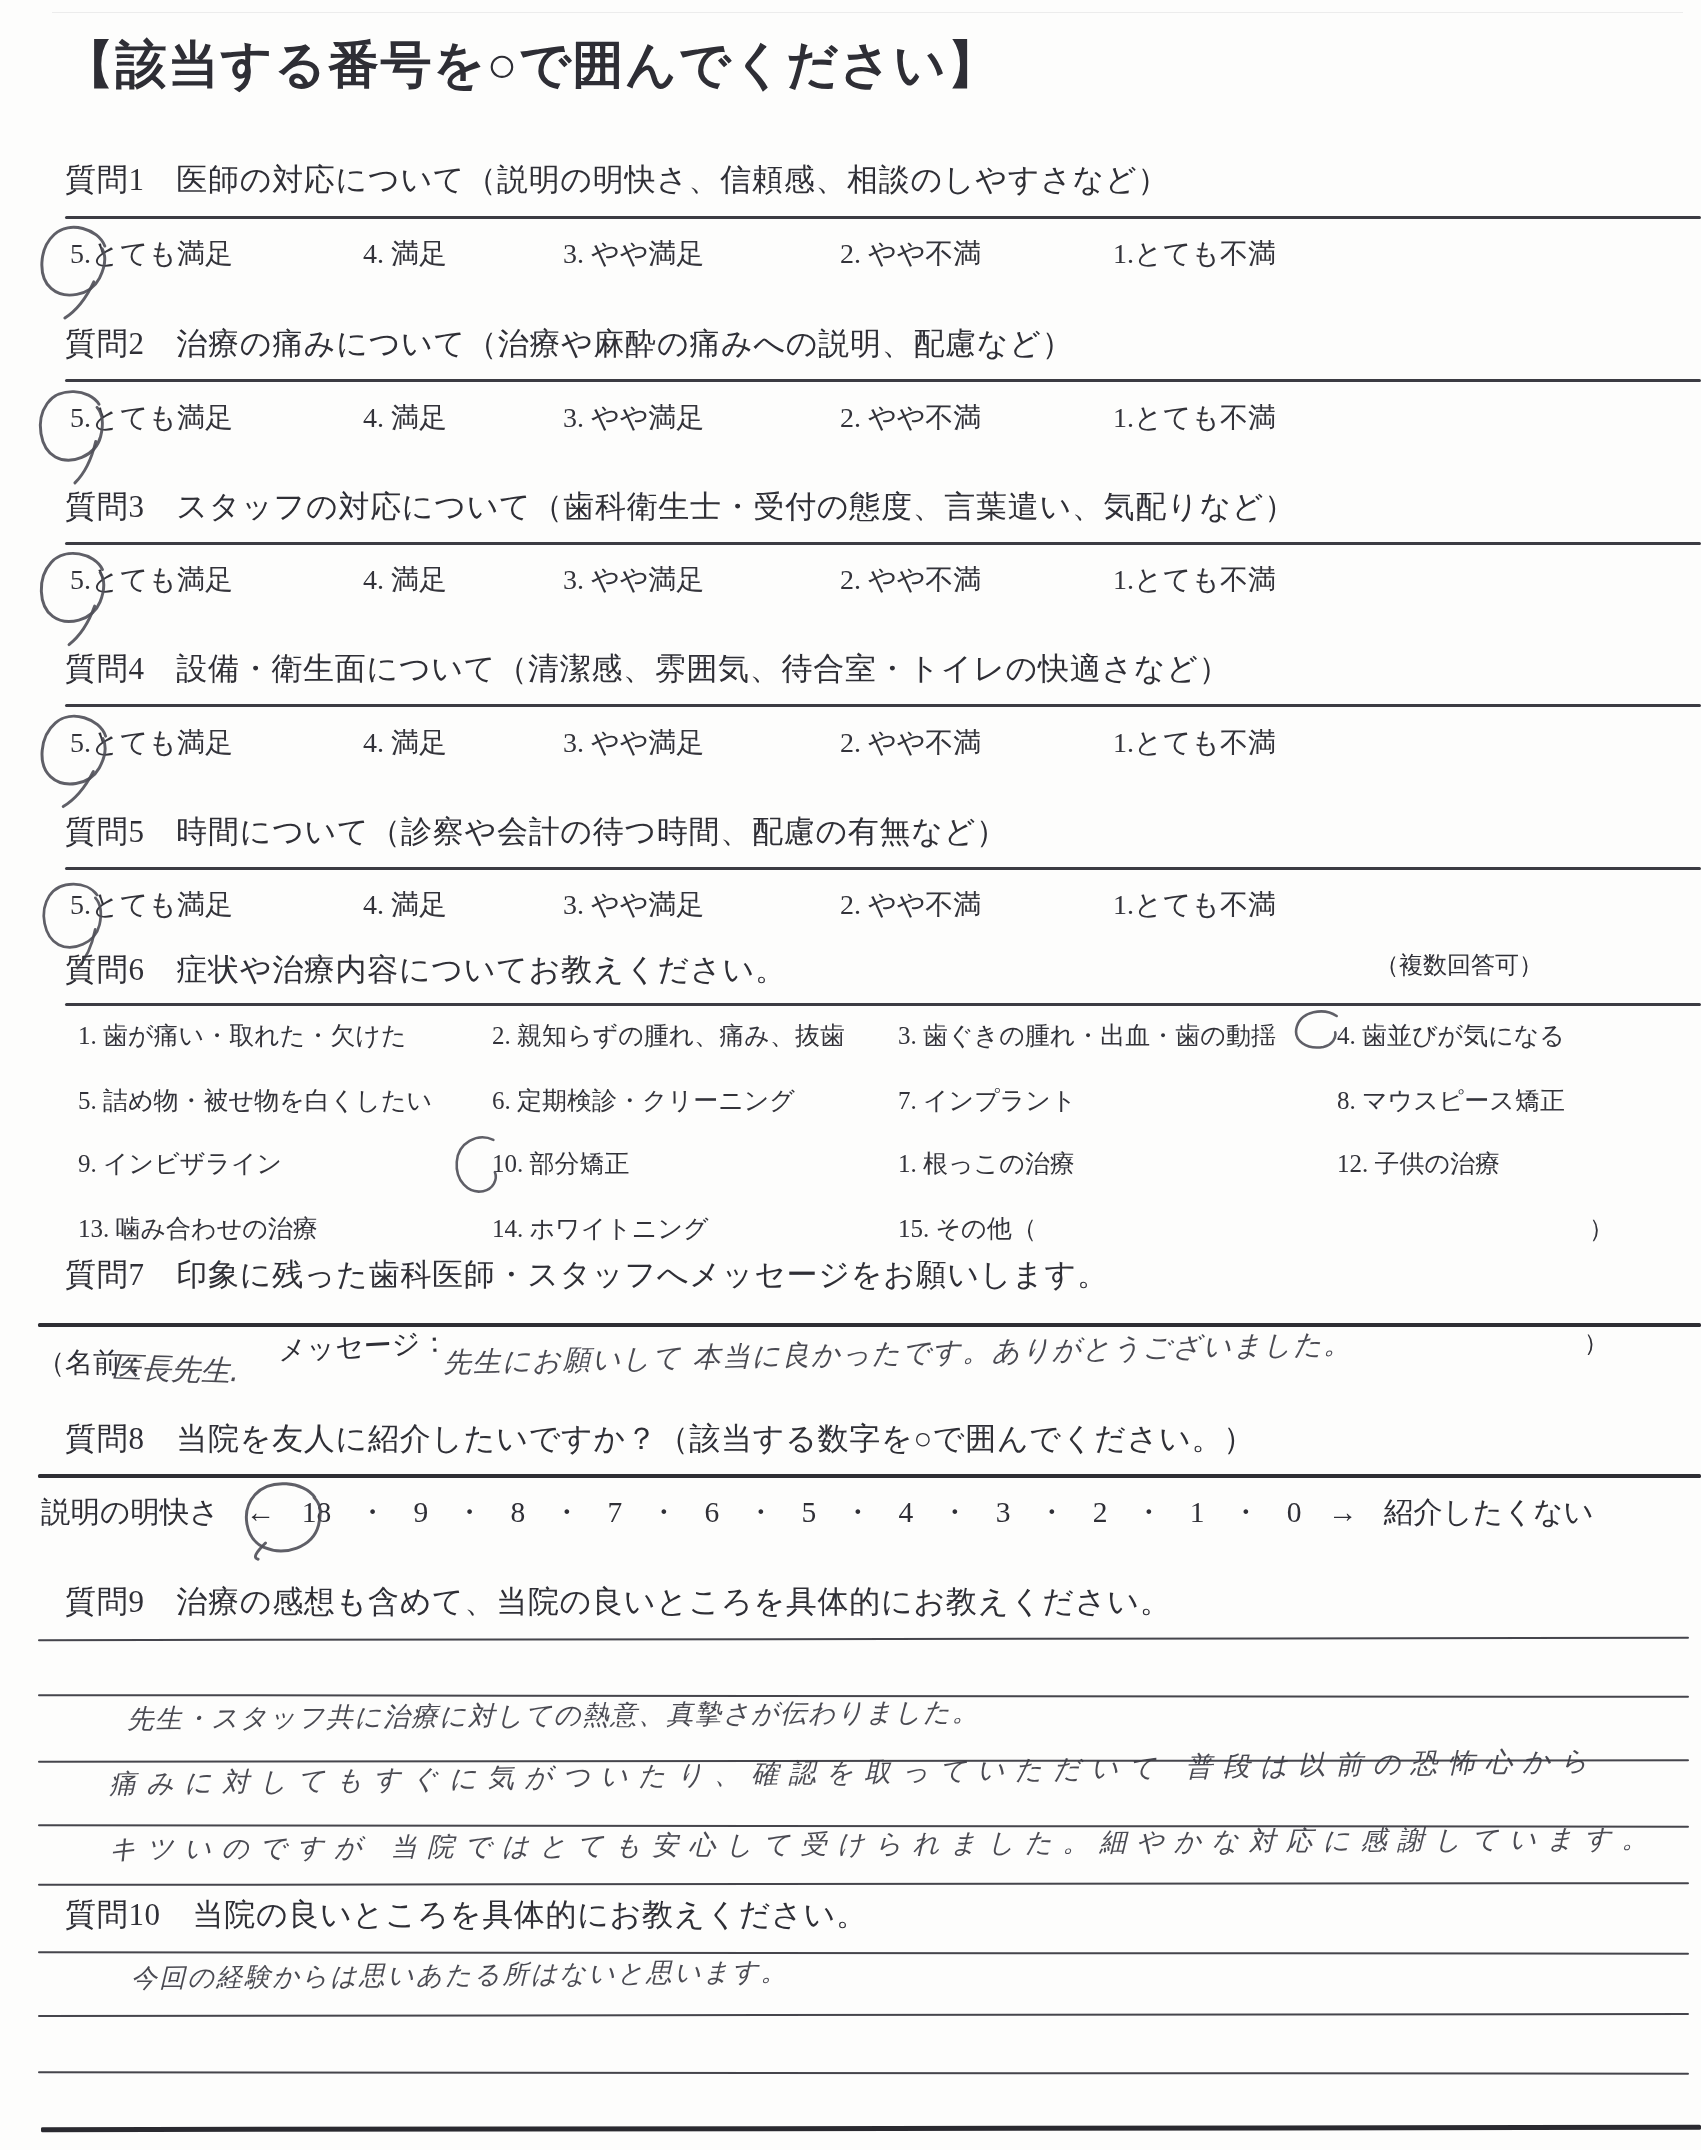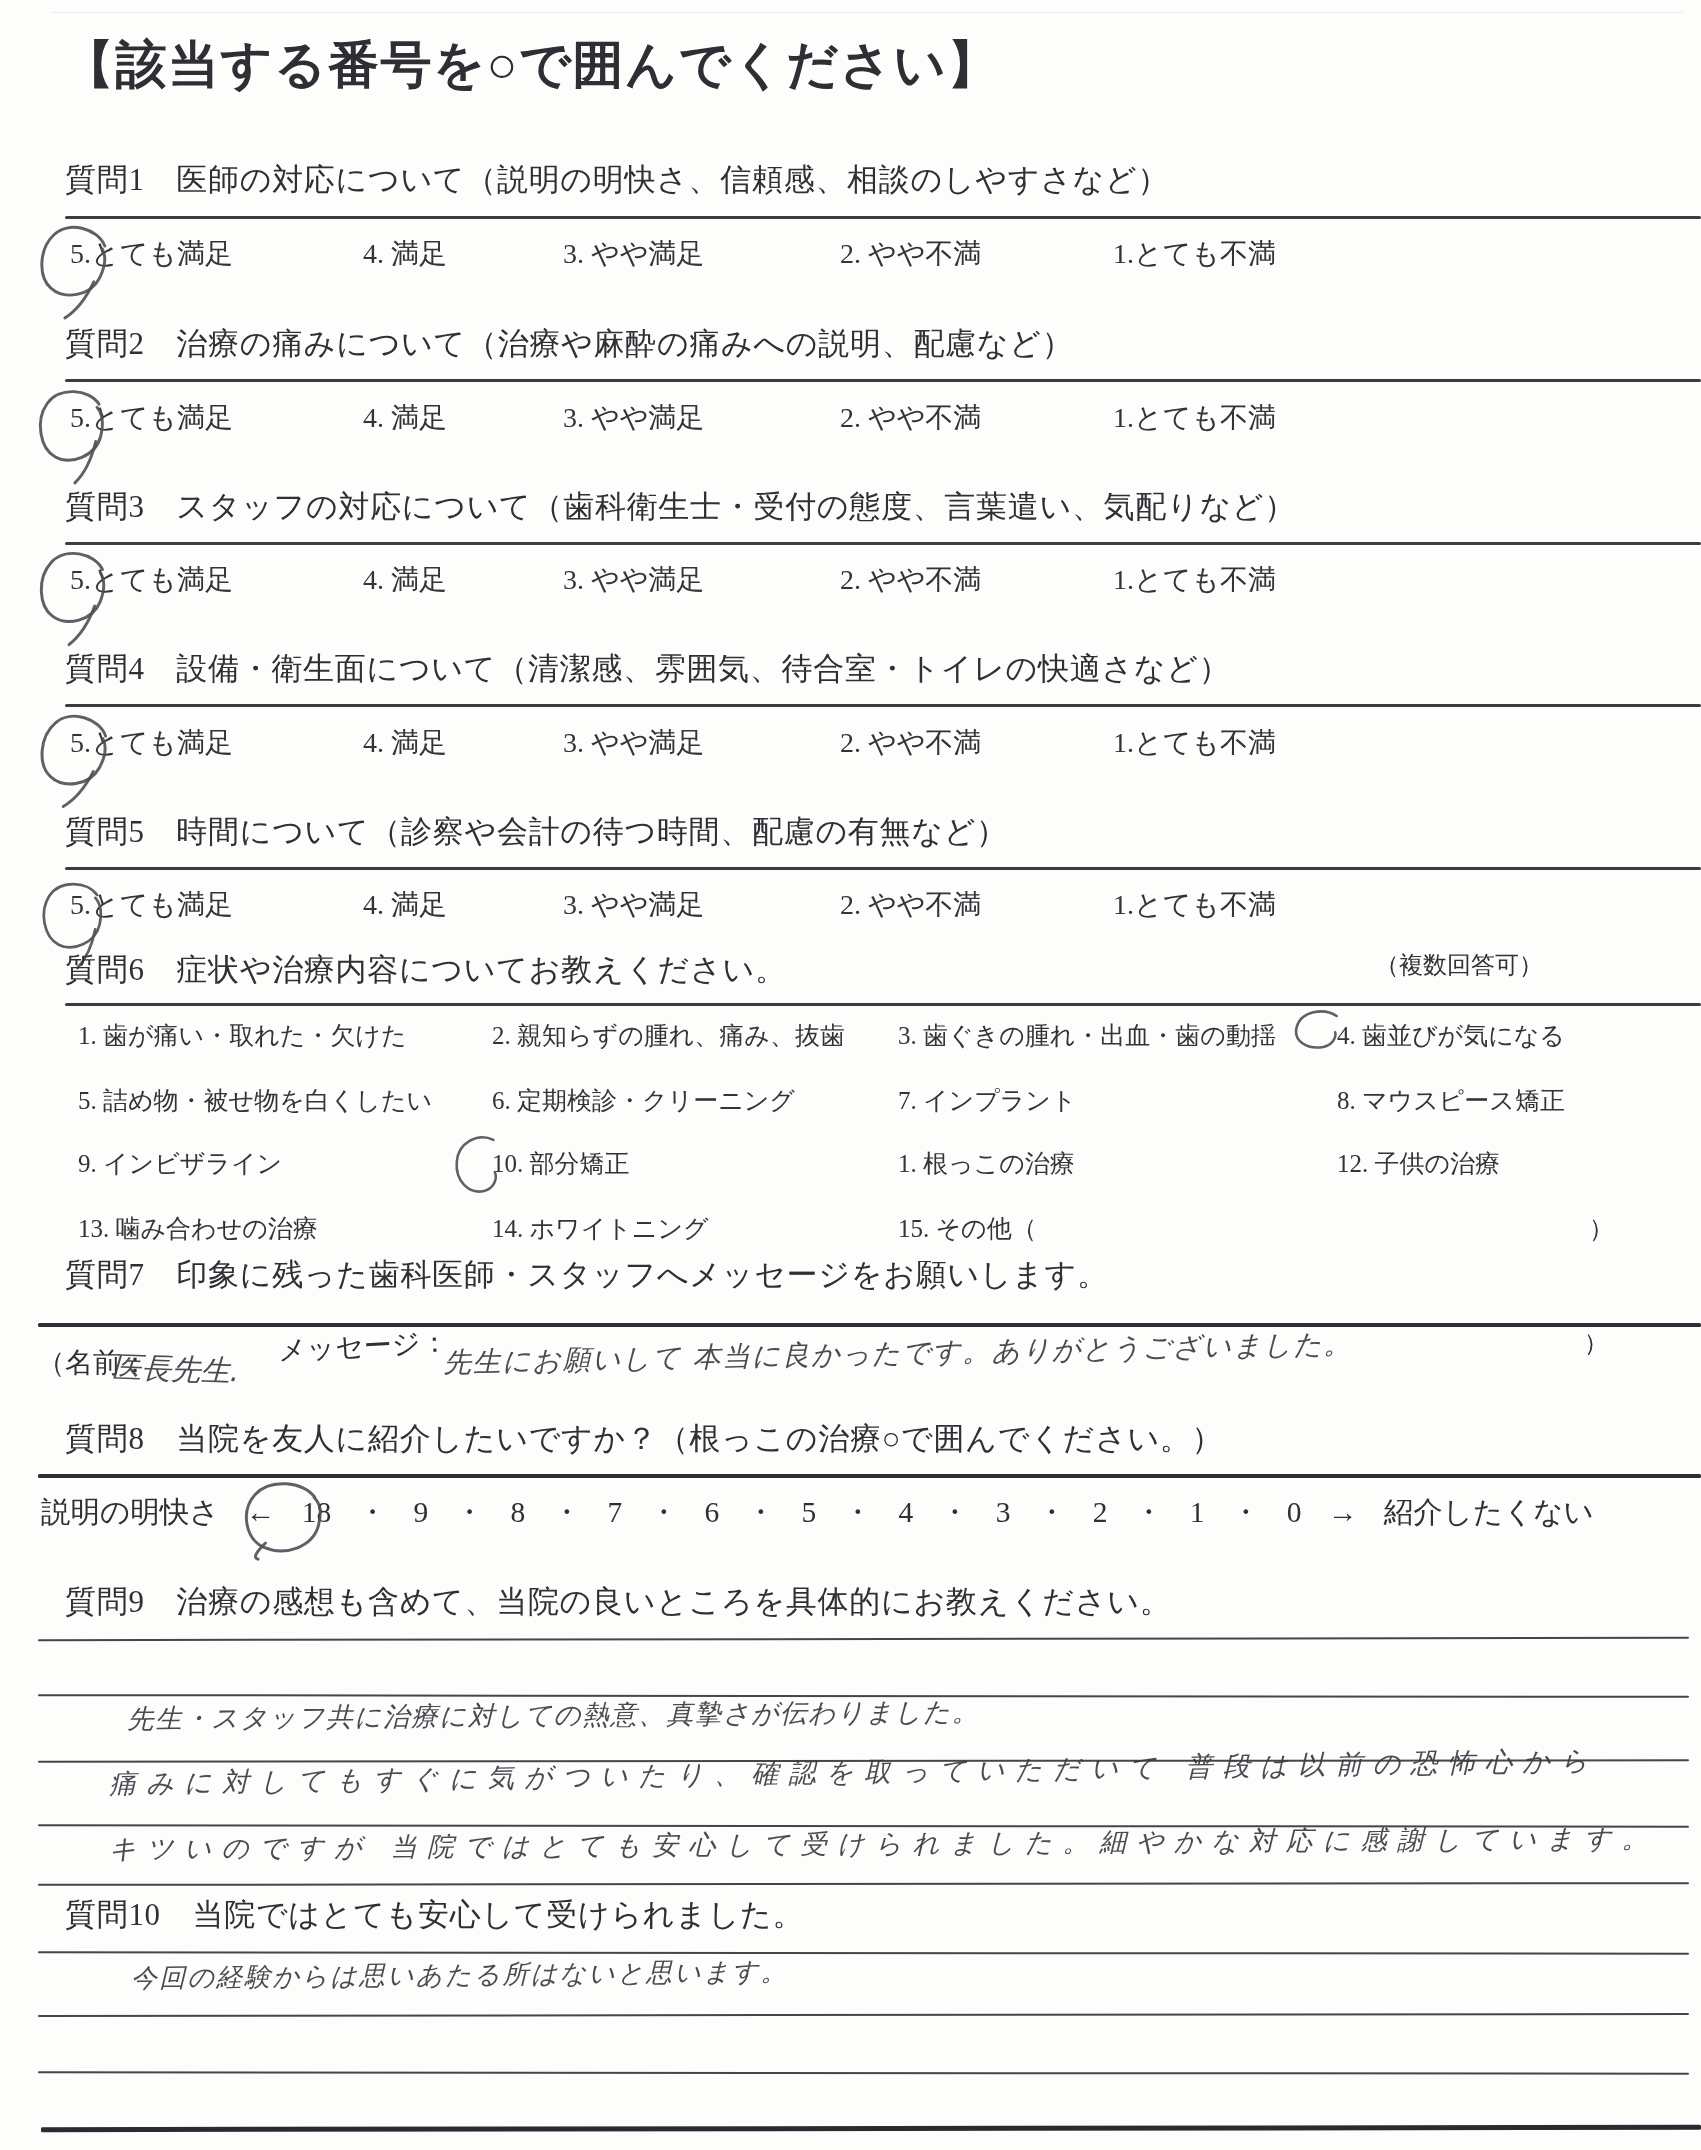--- a/index.html
+++ b/index.html
@@ -124,21 +124,21 @@
   </svg>
 
   <div class="q-title" style="top:1254px">質問7　印象に残った歯科医師・スタッフへメッセージをお願いします。</div>
   <div class="rule thick" style="top:1323px;left:38px"></div>
   <span class="note" style="left:37px;top:1344px;font-size:28px">（名前：</span>
   <span class="hand" style="left:112px;top:1348px;font-size:29.5px;transform:rotate(2deg)">医長先生.</span>
   <span class="note" style="left:278px;top:1332px;font-size:28px;transform:rotate(-3deg);transform-origin:left center">メッセージ：</span>
   <span class="hand" style="left:443px;top:1344px;font-size:28px;letter-spacing:1.5px;transform:rotate(-1.2deg)">先生にお願いして 本当に良かったです。ありがとうございました。</span>
   <span class="note" style="left:1584px;top:1327px">）</span>
 
-  <div class="q-title" style="top:1418px">質問8　当院を友人に紹介したいですか？（根っこの治療○で囲んでください。）</div>
+  <div class="q-title" style="top:1418px">質問8　当院を友人に紹介したいですか？（該当する数字を○で囲んでください。）</div>
   <div class="rule thick" style="top:1474px;left:38px"></div>
   <div class="q8row">
     <span>説明の明快さ</span>
     <span>←</span>
     <span>18</span>
     <span>・</span>
     <span>9</span>
     <span>・</span>
     <span>8</span>
     <span>・</span>
@@ -168,21 +168,21 @@
   <div class="q-title" style="top:1581px">質問9　治療の感想も含めて、当院の良いところを具体的にお教えください。</div>
   <div class="rule answer" style="top:1638px;transform:rotate(-0.08deg)"></div>
   <div class="rule answer" style="top:1695px;transform:rotate(0.06deg)"></div>
   <span class="hand" style="left:127px;top:1701px;font-size:26.6px;letter-spacing:1.5px;transform:rotate(-0.5deg)">先生・スタッフ共に治療に対しての熱意、真摯さが伝わりました。</span>
   <div class="rule answer" style="top:1760px;transform:rotate(-0.05deg)"></div>
   <span class="hand" style="left:109px;top:1766px;font-size:27px;letter-spacing:10.3px;transform:rotate(-0.9deg)">痛みに対してもすぐに気がついたり、確認を取っていただいて 普段は以前の恐怖心から</span>
   <div class="rule answer" style="top:1825px;transform:rotate(0.05deg)"></div>
   <span class="hand" style="left:109px;top:1831px;font-size:26.6px;letter-spacing:10.3px;transform:rotate(-0.4deg)">キツいのですが 当院ではとても安心して受けられました。細やかな対応に感謝しています。</span>
   <div class="rule answer" style="top:1883px;transform:rotate(-0.06deg)"></div>
 
-  <div class="q-title" style="top:1894px">質問10　当院ではとても安心して受けられました。</div>
+  <div class="q-title" style="top:1894px">質問10　当院の良いところを具体的にお教えください。</div>
   <div class="rule answer" style="top:1952px;transform:rotate(0.05deg)"></div>
   <span class="hand" style="left:131px;top:1961px;font-size:26px;letter-spacing:2.2px;transform:rotate(-0.6deg)">今回の経験からは思いあたる所はないと思います。</span>
   <div class="rule answer" style="top:2014px;transform:rotate(-0.07deg)"></div>
   <div class="rule answer" style="top:2072px;transform:rotate(0.05deg)"></div>
   <div class="rule bottom" style="top:2126px;transform:rotate(-0.08deg)"></div>
 
 </div>
 
 
 </body></html>

